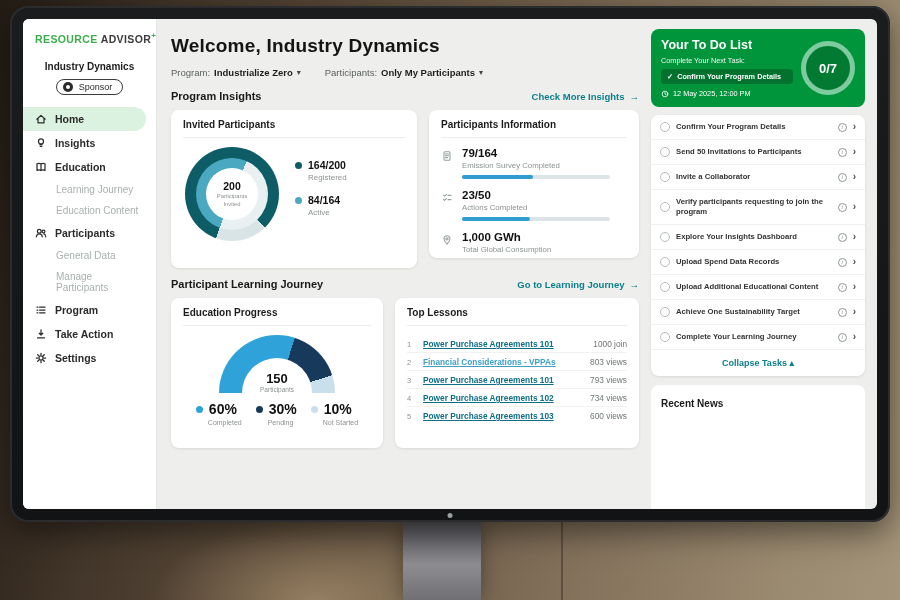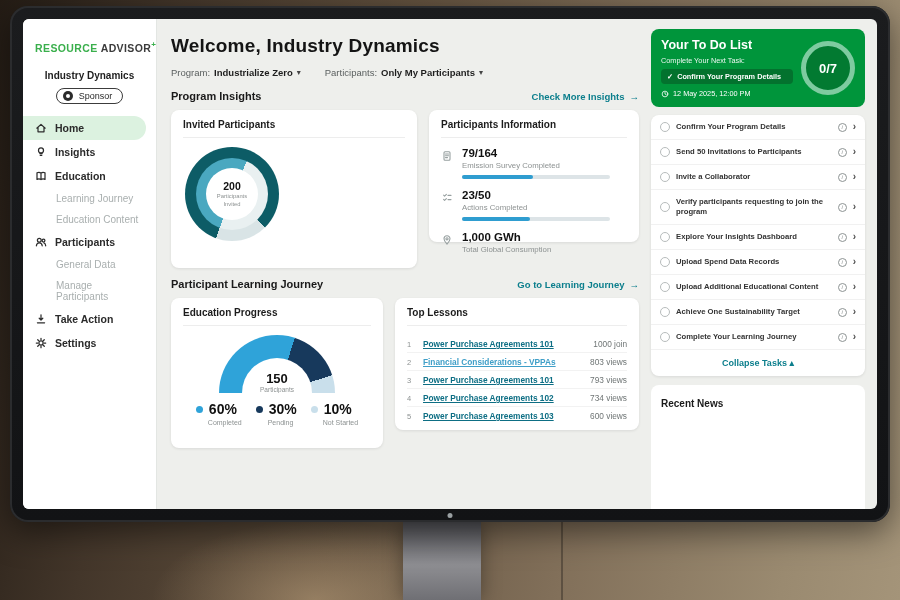--- a/index.html
+++ b/index.html
@@ -17,21 +17,21 @@
     box-shadow:0 10px 32px rgba(0,0,0,0.5), inset 0 0 0 2px #2b2c2e; }
   .bezel-dot { position:absolute; left:50%; bottom:4px; width:5px; height:5px; border-radius:50%;
     background:#9aa0a2; transform:translateX(-50%); }
   .stand { position:absolute; left:403px; top:522px; width:78px; height:78px;
     background:linear-gradient(180deg,#55555a 0%,#8e8e92 55%,#6f6f74 100%);
     box-shadow:0 0 18px rgba(0,0,0,0.35); }
   .screen { position:absolute; left:13px; top:13px; right:13px; bottom:13px;
     background:#eeefec; border-radius:6px; overflow:hidden; display:flex; color:#222; }
 
   
-  .sidebar { width:134px; flex:none; background:#ffffff; border-right:1px solid #e3e6e3; padding-top:21px;
+  .sidebar { width:134px; flex:none; background:#ffffff; border-right:1px solid #e3e6e3; padding-top:12px;
     display:flex; flex-direction:column; }
   .logo { padding:0 12px; font-size:10.5px; font-weight:bold; letter-spacing:0.4px; white-space:nowrap; }
   .logo .res { color:#3aaf4c; }
   .logo .adv { color:#3b3b3b; }
   .logo .plus { color:#3aaf4c; font-size:8px; vertical-align:super; }
   .org { text-align:center; font-size:10px; font-weight:bold; margin-top:16px; color:#1d1d1d; }
   .badge { margin:7px auto 12px; display:flex; align-items:center; gap:6px; border:1px solid #3c3c3c;
     border-radius:11px; padding:2px 10px 2px 6px; width:max-content; font-size:9px; color:#2a2a2a; }
   .badge-ic { width:10px; height:10px; border-radius:50%; background:#2b2b2b; position:relative; }
   .badge-ic::after { content:""; position:absolute; left:3px; top:3px; width:4px; height:4px; border-radius:50%; background:#fff; }
@@ -68,21 +68,21 @@
     display:flex; flex-direction:column; align-items:center; justify-content:center; text-align:center; }
   .donut-hole .v { font-size:10.5px; font-weight:bold; color:#111; }
   .donut-hole .l { font-size:5.8px; color:#8d9292; width:40px; line-height:1.25; margin-top:1px; }
   .legend-item { margin-bottom:12px; }
   .legend-line { display:flex; align-items:center; gap:6px; }
   .dot { width:7px; height:7px; border-radius:50%; flex:none; }
   .legend-val { font-size:10.5px; font-weight:bold; color:#111; }
   .legend-lab { font-size:8px; color:#8d9292; margin:2px 0 0 13px; }
 
   
-  .card-pinfo { flex:1; height:132px; }
+  .card-pinfo { flex:1; height:148px; }
   .pinfo-row { display:flex; gap:8px; margin-bottom:10px; }
   .pic { width:13px; flex:none; padding-top:1px; }
   .pic svg { width:12px; height:12px; stroke:#97a0a0; fill:none; stroke-width:1.1; stroke-linecap:round; stroke-linejoin:round; }
   .pinfo-val { font-size:11.5px; font-weight:bold; color:#111; }
   .pinfo-lab { font-size:7.8px; color:#8d9292; margin:2px 0 5px; }
   .pbar { width:148px; height:4px; border-radius:2px; background:#dde4e7; }
   .pbar-fill { height:4px; border-radius:2px; background:#2f9dd0; }
 
   
   .card-edu { width:212px; height:150px; flex:none; }
@@ -90,21 +90,21 @@
   .gauge { width:116px; height:116px; border-radius:50%; }
   .gauge-hole { position:absolute; left:23px; top:23px; width:70px; height:70px; border-radius:50%; background:#fff; }
   .gauge-center { position:absolute; left:0; right:0; bottom:0; text-align:center; }
   .gauge-center .v { font-size:13px; font-weight:bold; color:#111; }
   .gauge-center .l { font-size:6.5px; color:#8d9292; }
   .gauge-legend { display:flex; justify-content:center; gap:14px; margin-top:8px; }
   .gl-item .legend-val { font-size:14px; }
   .gl-item .legend-lab { font-size:7px; margin-left:12px; }
 
   
-  .card-lessons { flex:1; height:132px; }
+  .card-lessons { flex:1; height:150px; }
   .lesson { display:flex; align-items:center; gap:6px; padding:4px 0 3px; border-bottom:1px solid #f2f2f2; }
   .lesson:last-child { border-bottom:none; }
   .lesson-rank { width:10px; font-size:7.5px; color:#8d9292; flex:none; }
   .lesson-title { flex:1; font-size:8.3px; font-weight:bold; color:#0d6e84; text-decoration:underline; cursor:pointer; }
   .lesson-views { font-size:8.3px; color:#6f7575; flex:none; }
 
   
   .todo-col { width:214px; flex:none; display:flex; flex-direction:column; padding-top:4px; }
   .todo-head { background:#00953b; border-radius:8px; padding:9px 10px; color:#fff; display:flex; gap:8px; }
   .todo-head-left { flex:1; min-width:0; }
@@ -185,20 +185,28 @@
                 <path d="M8.9 6.9 C10 7.2 10.6 8.2 10.7 9.8"></path>
               </svg>
             </span>
           <span>Participants</span>
         </div>
         <div class="nav-sub">General Data</div>
         <div class="nav-sub">Manage Participants</div>
         <div class="nav-item">
           <span class="ic12">
               <svg viewBox="0 0 12 12">
+                <path d="M2 3.2 H2.9 M4.6 3.2 H10 M2 6 H2.9 M4.6 6 H10 M2 8.8 H2.9 M4.6 8.8 H10"></path>
+              </svg>
+            </span>
+          <span>Program</span>
+        </div>
+        <div class="nav-item">
+          <span class="ic12">
+              <svg viewBox="0 0 12 12">
                 <path d="M6 1.8 V6.8 M4.2 5.2 L6 7 L7.8 5.2 M2.4 9.8 H9.6"></path>
               </svg>
             </span>
           <span>Take Action</span>
         </div>
         <div class="nav-item">
           <span class="ic12">
               <svg viewBox="0 0 12 12">
                 <circle cx="6" cy="6" r="2.1"></circle>
                 <path d="M6 1.3 V2.8 M6 9.2 V10.7 M1.3 6 H2.8 M9.2 6 H10.7 M2.7 2.7 L3.8 3.8 M8.2 8.2 L9.3 9.3 M9.3 2.7 L8.2 3.8 M3.8 8.2 L2.7 9.3"></path>
@@ -237,20 +245,36 @@
         <div class="cards">
 
           <div class="card card-invited">
             <div class="card-title">Invited Participants</div>
             <div class="invited-body">
               <div class="donut" style="background: conic-gradient(from 200deg, rgb(13, 92, 102) 0deg, rgb(13, 92, 102) 295.2deg, rgb(217, 228, 230) 295.2deg, rgb(217, 228, 230) 360deg);">
                 <div class="donut-inner" style="background: conic-gradient(from 200deg, rgb(74, 168, 192) 0deg, rgb(74, 168, 192) 184.39deg, rgb(233, 240, 241) 184.39deg, rgb(233, 240, 241) 360deg);"></div>
                 <div class="donut-hole">
                   <span class="v">200</span>
                   <span class="l">Participants Invited</span>
+                </div>
+              </div>
+              <div>
+                <div class="legend-item">
+                  <div class="legend-line">
+                    <span class="dot" style="background:#0d5c66"></span>
+                    <span class="legend-val">164/200</span>
+                  </div>
+                  <div class="legend-lab">Registered</div>
+                </div>
+                <div class="legend-item">
+                  <div class="legend-line">
+                    <span class="dot" style="background:#4aa8c0"></span>
+                    <span class="legend-val">84/164</span>
+                  </div>
+                  <div class="legend-lab">Active</div>
                 </div>
               </div>
             </div>
           </div>
 
           <div class="card card-pinfo">
             <div class="card-title">Participants Information</div>
             <div class="pinfo-row">
               <span class="pic"><svg viewBox="0 0 12 12">
                     <rect x="3" y="1.8" width="6" height="8.4" rx="1"></rect>

